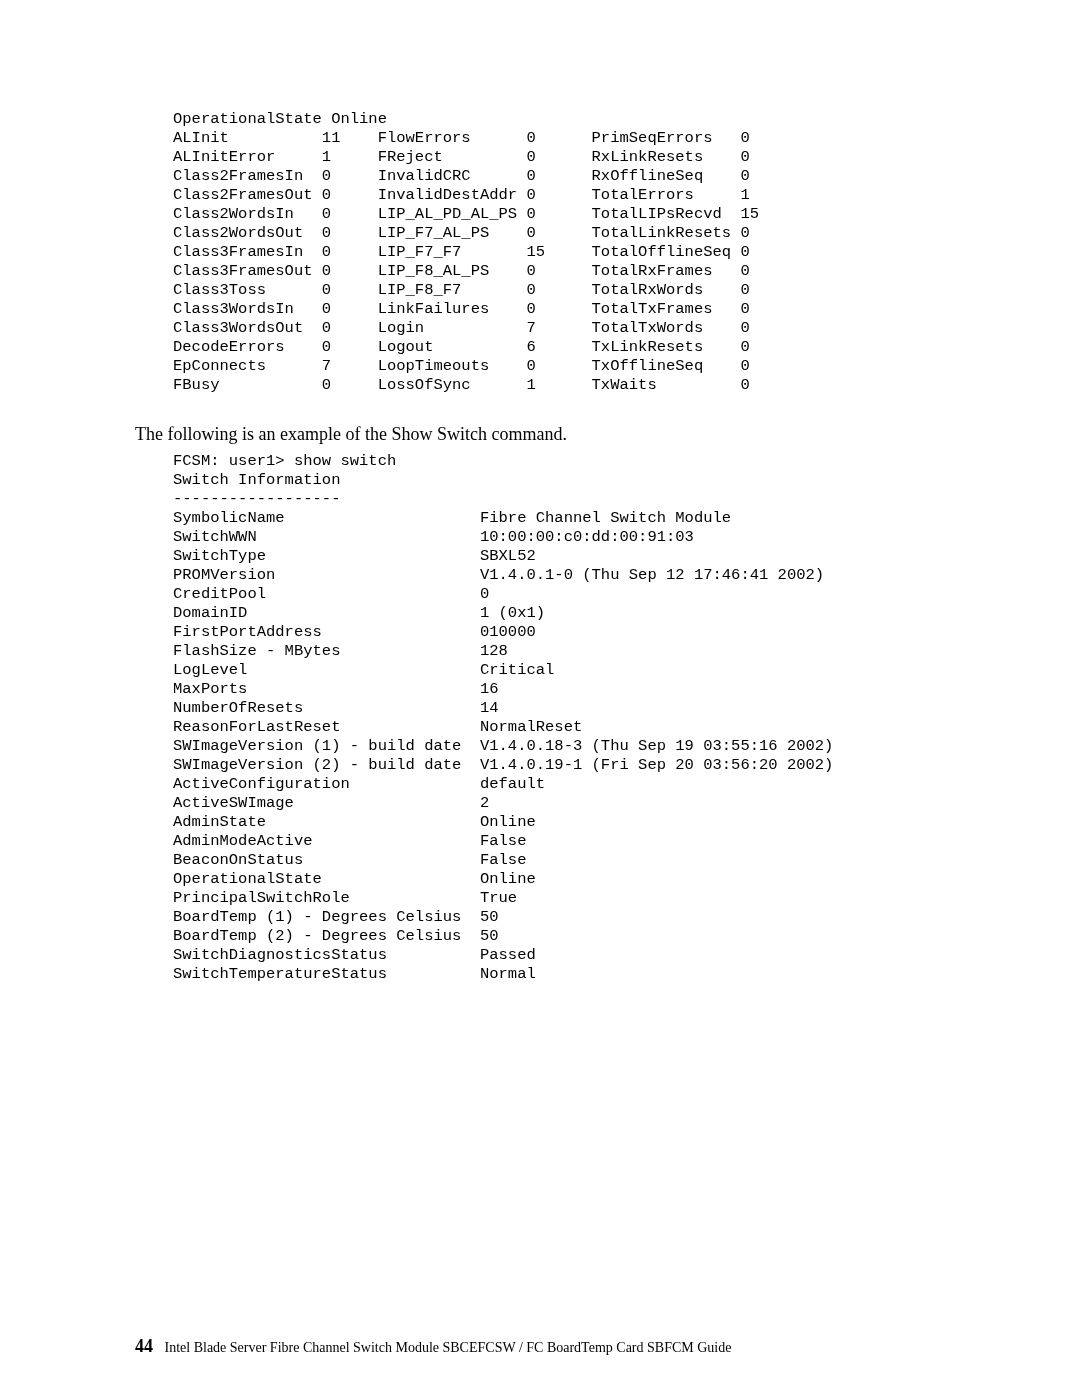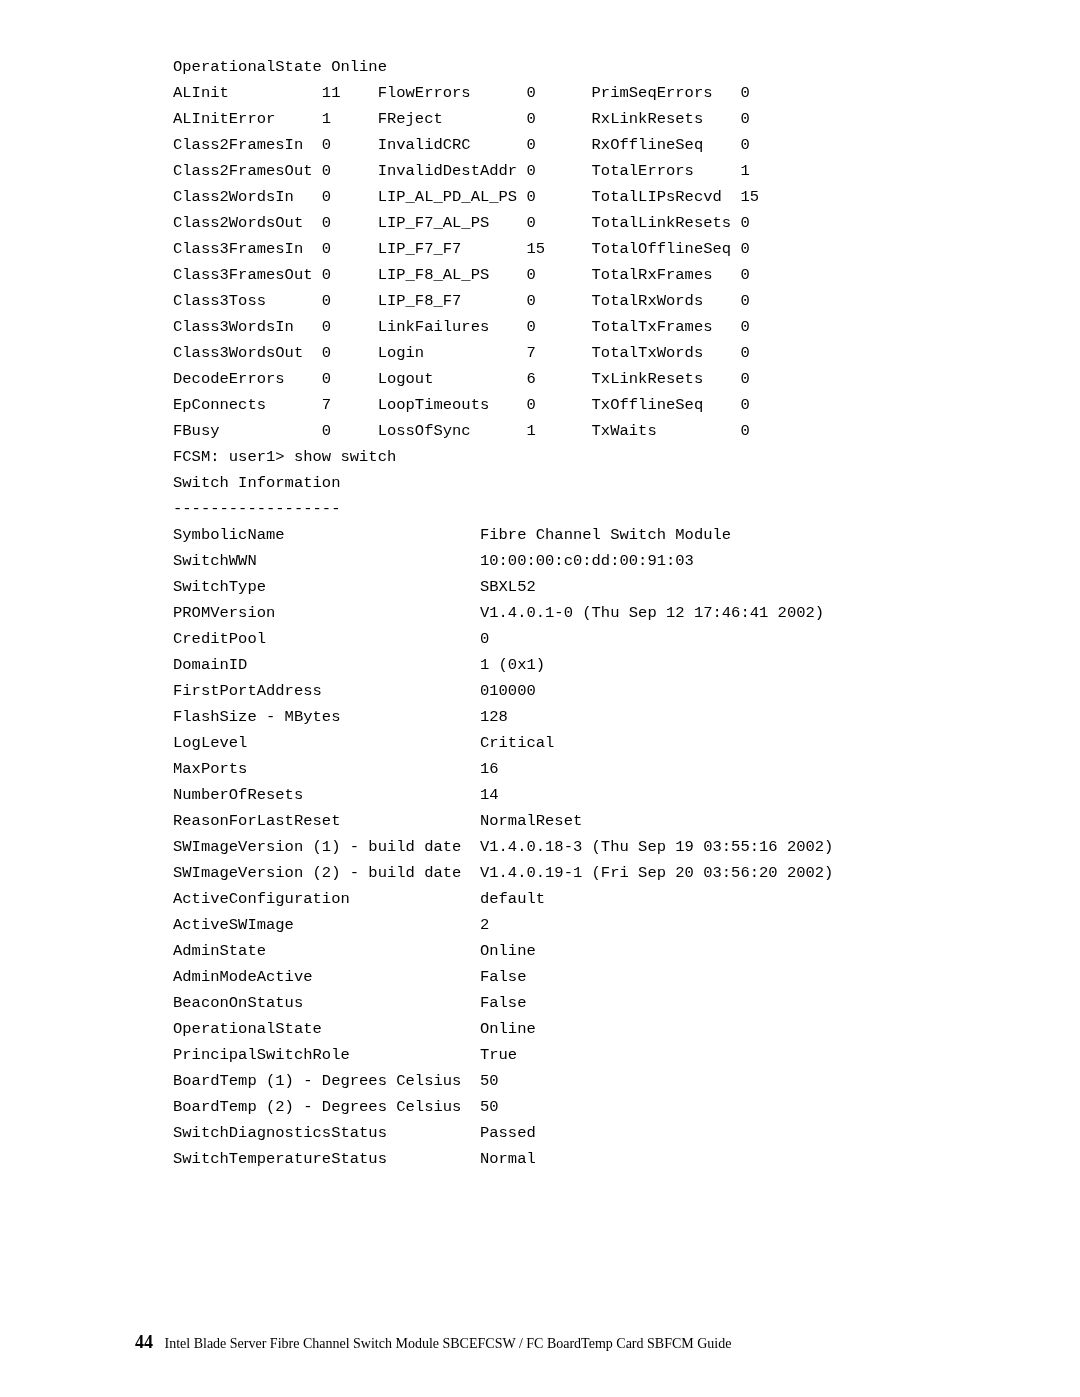--- a/index.html
+++ b/index.html
@@ -6,24 +6,24 @@
     margin: 0;
     padding: 0;
     background: #fff;
     width: 1080px;
   }
   .page {
     position: relative;
     width: 1080px;
     height: 1397px;
     box-sizing: border-box;
-    padding: 54px 100px 40px 135px;
+    padding: 110px 100px 40px 135px;
     font-family: "Courier New", Courier, monospace;
     font-size: 15.5px;
-    line-height: 26px;
+    line-height: 19px;
     color: #000;
   }
   .mono-block {
     white-space: pre;
     margin-left: 38px;
   }
   .body-text {
     font-family: "Times New Roman", Times, serif;
     font-size: 18px;
     margin: 30px 0 8px 0;
@@ -58,20 +58,21 @@
 Class2WordsOut  0     LIP_F7_AL_PS    0      TotalLinkResets 0
 Class3FramesIn  0     LIP_F7_F7       15     TotalOfflineSeq 0
 Class3FramesOut 0     LIP_F8_AL_PS    0      TotalRxFrames   0
 Class3Toss      0     LIP_F8_F7       0      TotalRxWords    0
 Class3WordsIn   0     LinkFailures    0      TotalTxFrames   0
 Class3WordsOut  0     Login           7      TotalTxWords    0
 DecodeErrors    0     Logout          6      TxLinkResets    0
 EpConnects      7     LoopTimeouts    0      TxOfflineSeq    0
 FBusy           0     LossOfSync      1      TxWaits         0</div>
 
+  <div class="body-text">The following is an example of the Show Switch command.</div>
 
   <div class="mono-block" id="switch-info">FCSM: user1&gt; show switch
 Switch Information
 ------------------
 SymbolicName                     Fibre Channel Switch Module
 SwitchWWN                        10:00:00:c0:dd:00:91:03
 SwitchType                       SBXL52
 PROMVersion                      V1.4.0.1-0 (Thu Sep 12 17:46:41 2002)
 CreditPool                       0
 DomainID                         1 (0x1)

